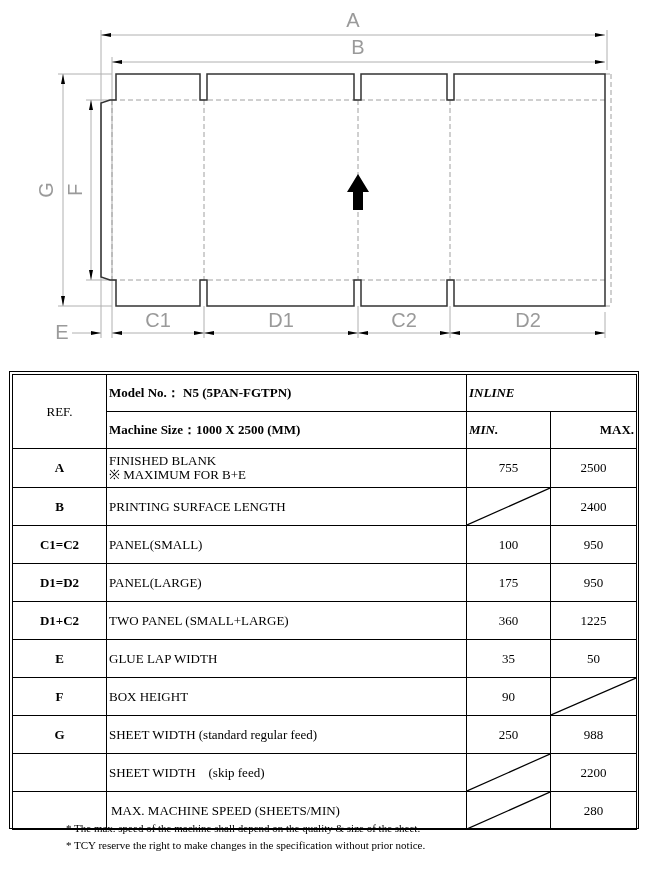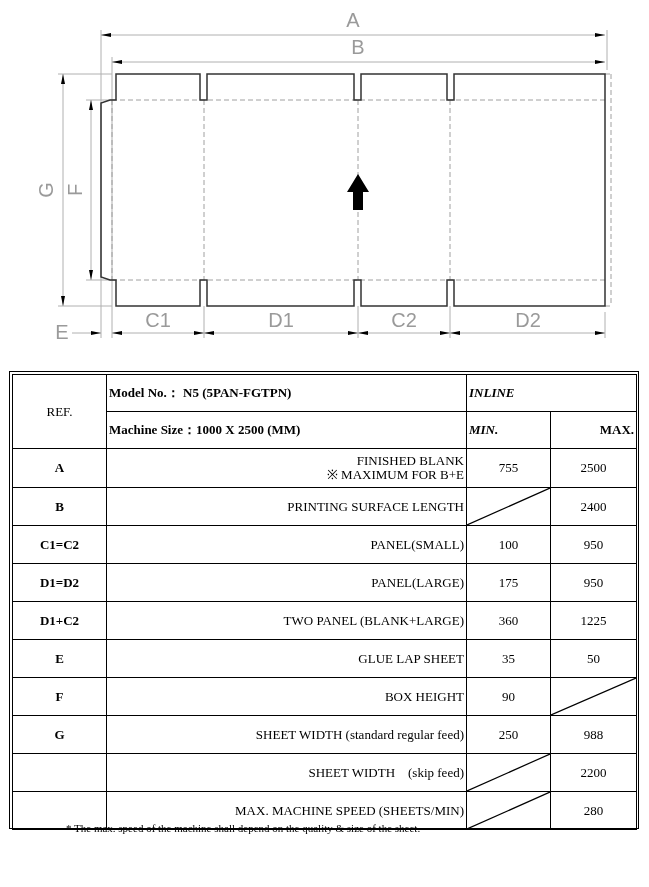--- a/index.html
+++ b/index.html
@@ -7,21 +7,21 @@
          font-family:"Liberation Serif", "DejaVu Serif", serif; color:#000; }
   #diagram { position:absolute; left:0; top:0; width:649px; height:360px; }
   #diagram text { font-family:"Liberation Sans","DejaVu Sans",sans-serif; fill:#9a9a9a; font-weight:300; }
   #spec-table-wrap { position:absolute; left:9px; top:371px; width:630px; height:458px;
          border:1px solid #000; box-sizing:border-box; padding:2px; }
   table.spec { width:100%; height:100%; border-collapse:collapse; table-layout:fixed;
          border:1px solid #000; font-size:13px; }
   table.spec td { border:1px solid #000; padding:0 2px; vertical-align:middle; }
   td.ref { text-align:center; font-weight:bold; }
   td.ref-head { text-align:center; font-weight:normal; }
-  td.desc { text-align:right;margin-top:48px; }
+  td.desc { text-align:left;margin-top:48px; }
   td.model { font-weight:bold; }
   td.num { text-align:center; }
   td.hdr-i { font-weight:bold; font-style:italic; }
   td.hdr-b { text-align:right; font-weight:bold; }
   td.slash { position:relative; padding:0; }
   td.slash svg { position:absolute; left:0; top:0; width:100%; height:100%; }
   .desc2 { line-height:14px; }
   #notes { position:absolute; left:18px; top:820px; font-size:11px; line-height:17px;margin-left:48px; }
   .indent { padding-left:4px !important; }
 </style>
@@ -137,28 +137,28 @@
 
   <tr style="height:38px">
     <td class="ref">D1=D2</td>
     <td class="desc">PANEL(LARGE)</td>
     <td class="num">175</td>
     <td class="num">950</td>
   </tr>
 
   <tr style="height:38px">
     <td class="ref">D1+C2</td>
-    <td class="desc">TWO PANEL (BLANK+LARGE)</td>
+    <td class="desc">TWO PANEL (SMALL+LARGE)</td>
     <td class="num">360</td>
     <td class="num">1225</td>
   </tr>
 
   <tr style="height:38px">
     <td class="ref">E</td>
-    <td class="desc">GLUE LAP SHEET</td>
+    <td class="desc">GLUE LAP WIDTH</td>
     <td class="num">35</td>
     <td class="num">50</td>
   </tr>
 
   <tr style="height:38px">
     <td class="ref">F</td>
     <td class="desc">BOX HEIGHT</td>
     <td class="num">90</td>
     <td class="slash">
             <svg viewBox="0 0 100 100" preserveAspectRatio="none">
@@ -194,13 +194,14 @@
             </svg>
           </td>
     <td class="num">280</td>
   </tr>
 </tbody>
     </table>
 </div>
 
 <div id="notes">
   <div>* The max. speed of the machine shall depend on the quality &amp; size of the sheet.</div>
+  <div>* TCY reserve the right to make changes in the specification without prior notice.</div>
 </div>
 
 </body></html>

